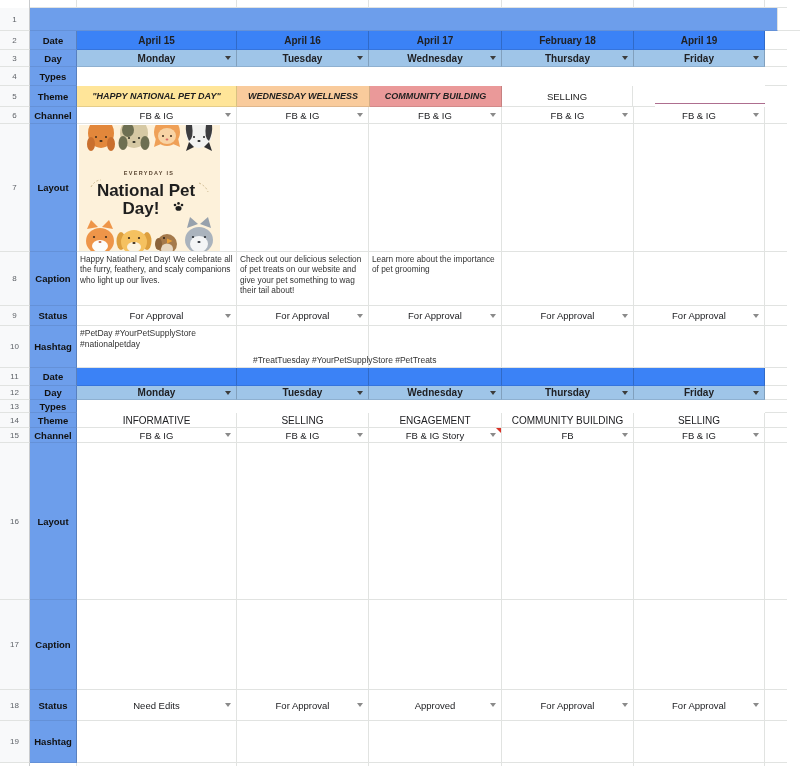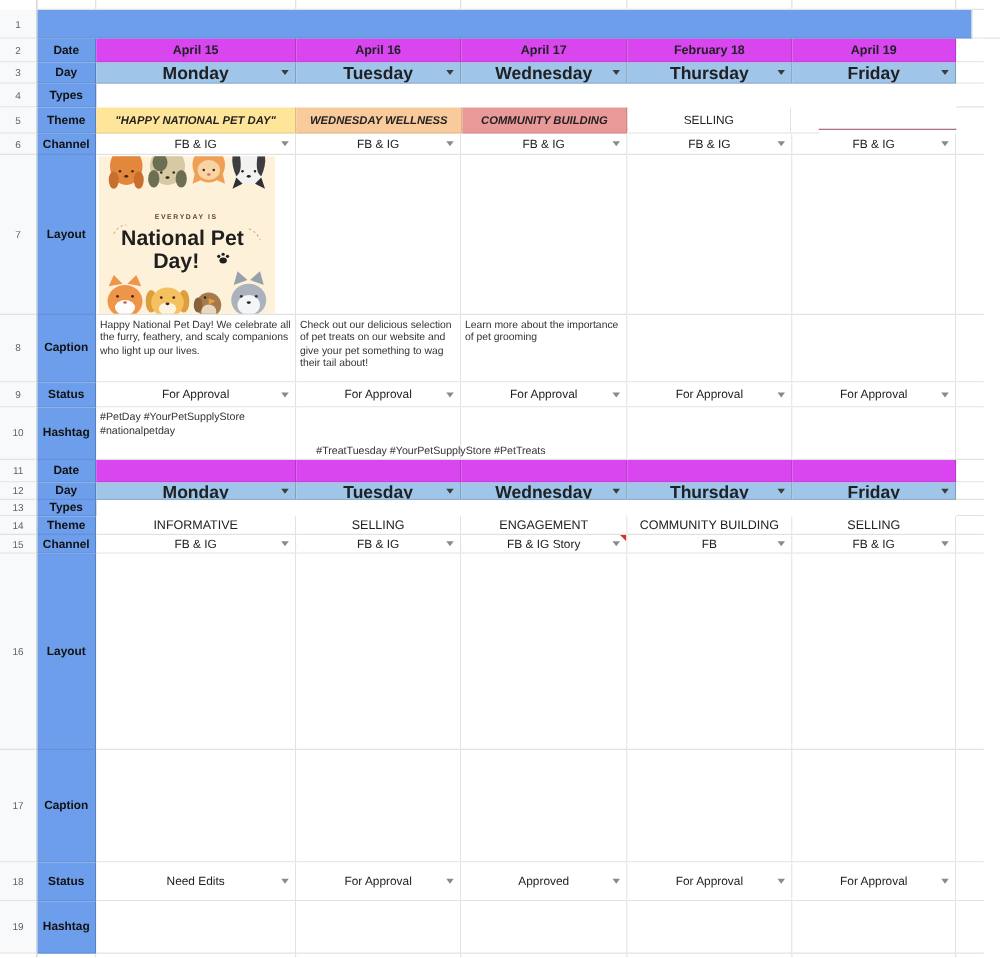--- a/index.html
+++ b/index.html
@@ -16,23 +16,23 @@
   .cell{position:relative;box-sizing:border-box;border-right:1px solid #e1e3e1;border-bottom:1px solid #e1e3e1;
         display:flex;align-items:center;justify-content:center;text-align:center;
         font-size:9.5px;overflow:hidden;background:#fff;}
   .w0{width:47px}.w1{width:160px}.w2{width:132px}.w3{width:133px}.w4{width:132px}.w5{width:131px}.wf{width:22px}
   .lab{background:#6d9eeb;font-weight:bold;font-size:9.5px;color:#111;
        border-right:1px solid rgba(0,0,0,.18);border-bottom:1px solid rgba(0,0,0,.08);}
   .band{background:#6d9eeb;border-right:1px solid #e1e3e1;border-bottom:1px solid rgba(0,0,0,.08);width:748px;box-sizing:border-box;}
   .fill{background:#fff;border-right:none;border-bottom:1px solid #e1e3e1;}
   .ghost{background:transparent;border-bottom:1px solid #e1e3e1;}
   
-  .c-date{background:#d946ef;font-weight:bold;font-size:10px;
+  .c-date{background:#3b82f6;font-weight:bold;font-size:10px;
           border-right:1px solid rgba(0,0,0,.18);border-bottom:1px solid rgba(0,0,0,.10);}
-  .c-day{background:#9fc5e8;font-weight:bold;font-size:14px;
+  .c-day{background:#9fc5e8;font-weight:bold;font-size:10px;
          border-right:1px solid rgba(0,0,0,.18);border-bottom:1px solid rgba(0,0,0,.10);}
   .c-type{background:#c27ba0;font-weight:bold;font-size:10px;
           border-right:1px solid rgba(0,0,0,.22);border-bottom:1px solid rgba(0,0,0,.10);margin-top:36px;}
   .c-theme{font-weight:bold;font-style:italic;font-size:9px;color:#222;
            border-right:1px solid rgba(0,0,0,.15);border-bottom:1px solid rgba(0,0,0,.10);}
   .c-theme.plain{font-weight:normal;font-style:normal;font-size:9.5px;border-right:1px solid #e1e3e1;border-bottom:1px solid #e1e3e1;}
   .bg-yellow{background:#ffe599}.bg-green{background:#b6d7a8}.bg-orange{background:#f9cb9c}.bg-red{background:#ea9999}
   .c-plainth{font-size:10px;}
   .c-caption{align-items:flex-start;justify-content:flex-start;text-align:left;
              padding:2px 3px;font-size:8.3px;line-height:10.4px;color:#333;}

